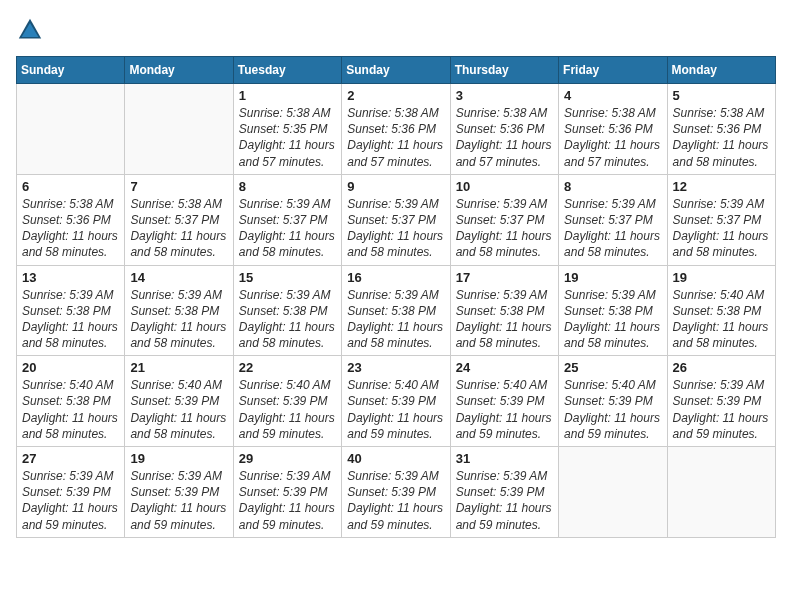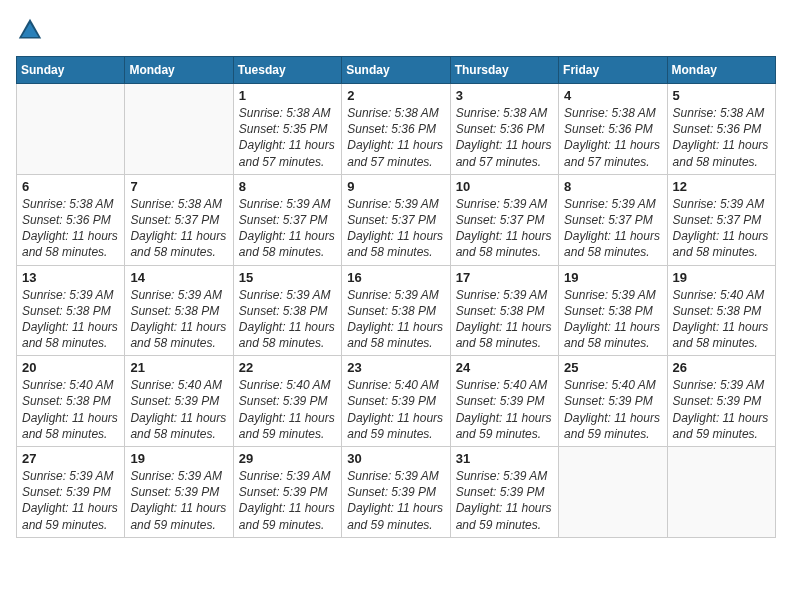--- a/index.html
+++ b/index.html
@@ -248,21 +248,21 @@
         </td>
         <td>
           <span class="day-num">19</span>
           <div class="day-info">Sunrise: 5:39 AM<br>Sunset: 5:39 PM<br>Daylight: 11 hours and 59 minutes.</div>
         </td>
         <td>
           <span class="day-num">29</span>
           <div class="day-info">Sunrise: 5:39 AM<br>Sunset: 5:39 PM<br>Daylight: 11 hours and 59 minutes.</div>
         </td>
         <td>
-          <span class="day-num">30</span>
+          <span class="day-num">40</span>
           <div class="day-info">Sunrise: 5:39 AM<br>Sunset: 5:39 PM<br>Daylight: 11 hours and 59 minutes.</div>
         </td>
         <td>
           <span class="day-num">31</span>
           <div class="day-info">Sunrise: 5:39 AM<br>Sunset: 5:39 PM<br>Daylight: 11 hours and 59 minutes.</div>
         </td>
         <td class="empty"></td>
         <td class="empty"></td>
       </tr>
     </tbody>

